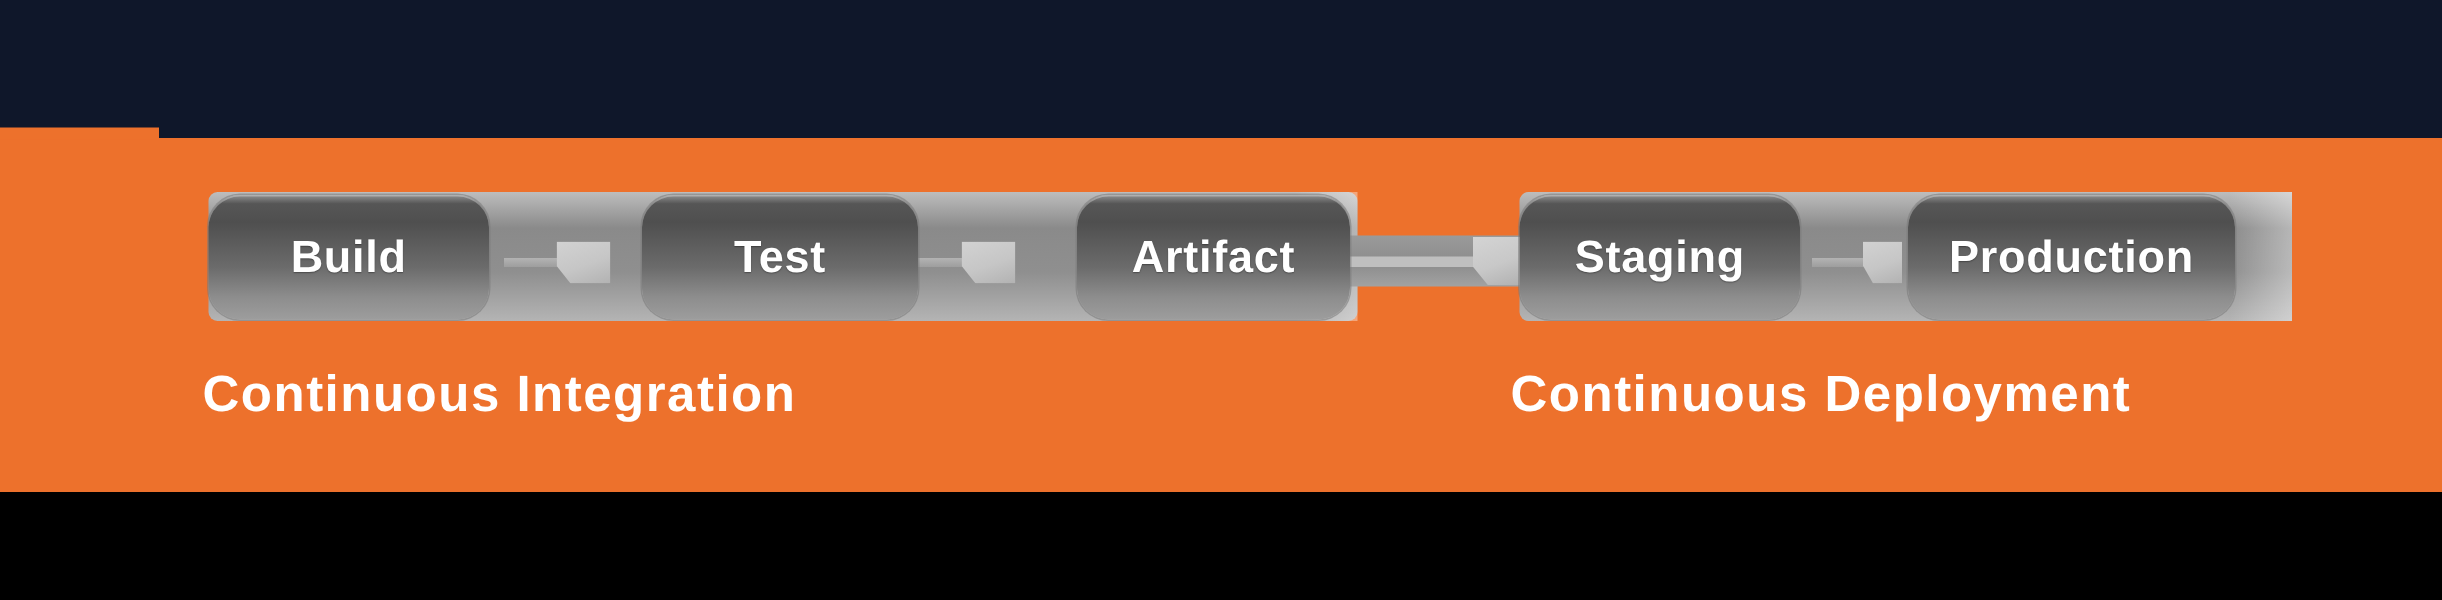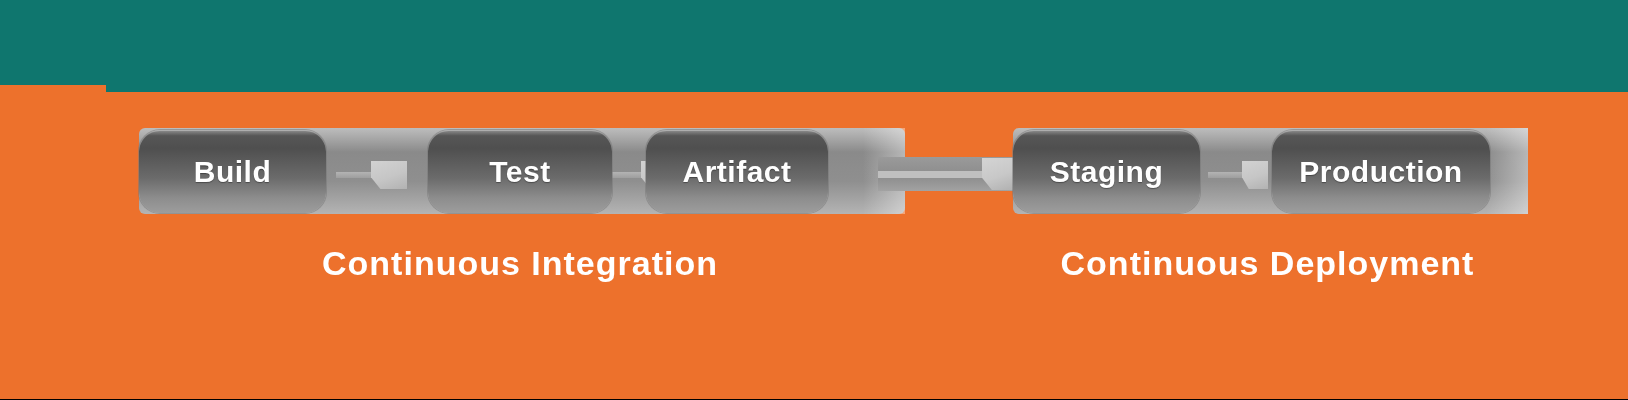--- a/index.html
+++ b/index.html
@@ -1,18 +1,18 @@
 <!DOCTYPE html>
 <html><head>
 <meta charset="utf-8">
 <style>
   html,body{margin:0;padding:0;background:#000;}
   .canvas{
-    position:relative;width:1628px;height:399px;overflow:hidden;
-    background:#0f766e;font-family:"Liberation Sans","DejaVu Sans",sans-serif;text-align:center;
+    position:relative;width:1628px;height:328px;overflow:hidden;
+    background:#0f172a;font-family:"Liberation Sans","DejaVu Sans",sans-serif;
   }
   .banner{position:absolute;left:0;top:92px;width:1628px;height:308px;background:#ED712C;}
   .banner-step{position:absolute;left:0;top:85px;width:106px;height:8px;background:#ED712C;}
 
   .track{
     position:absolute;top:128px;height:86px;border-radius:6px;
     background:linear-gradient(180deg,#bdbdbd 0%,#8a8a8a 28%,#8f8f8f 62%,#b4b4b4 100%);
   }
   .track-ci{left:139px;width:766px;}
   .track-cd{left:1013px;width:515px;border-radius:6px 0 0 6px;}
@@ -85,20 +85,20 @@
   <div class="arrow-head" style="left:371px;width:36px;"></div>
 
   <div class="arrow-shaft" style="left:610px;width:38px;"></div>
   <div class="arrow-head" style="left:641px;width:36px;"></div>
 
   <div class="arrow-shaft" style="left:1208px;width:38px;"></div>
   <div class="arrow-head" style="left:1242px;width:26px;"></div>
 
   <div class="stage" style="left:139px;width:187px;">Build</div>
   <div class="stage" style="left:412px;width:184px;margin-left:16px;">Test</div>
-  <div class="stage" style="left:646px;width:182px;">Artifact</div>
+  <div class="stage" style="left:718px;width:182px;">Artifact</div>
   <div class="stage" style="left:1272px;width:218px;">Production</div>
   <div class="stage" style="left:1013px;width:187px;">Staging</div>
 
   <div class="group-label label-ci">Continuous Integration</div>
   <div class="group-label label-cd">Continuous Deployment</div>
 
 </div>
 
 </body></html>

